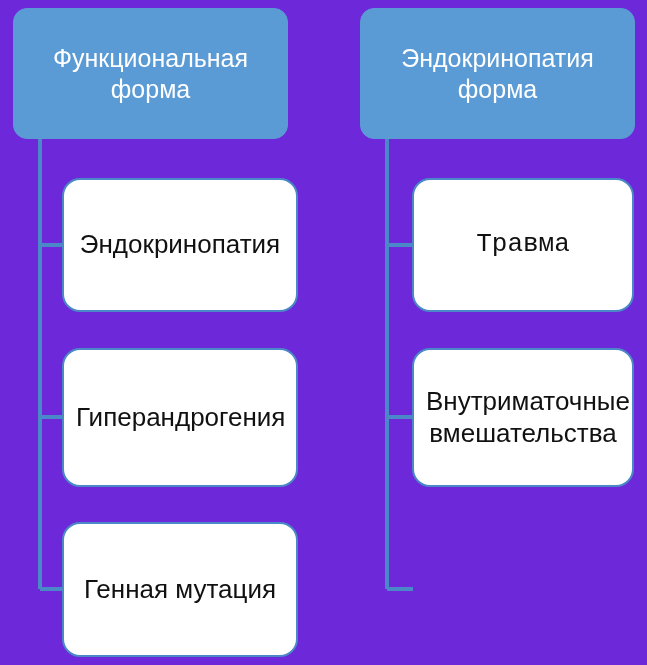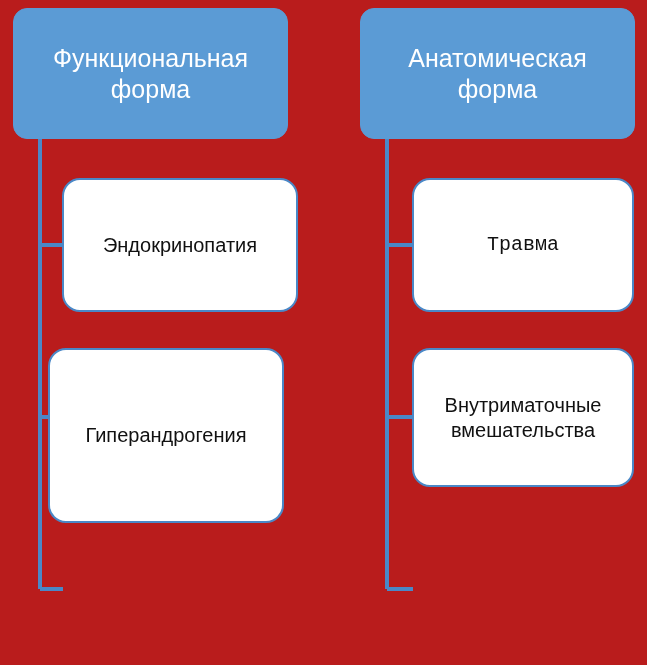--- a/index.html
+++ b/index.html
@@ -8,21 +8,21 @@
     padding: 0;
     background: #ffffff;
   }
   body {
     font-family: "Liberation Sans", sans-serif;
   }
   #diagram-canvas {
     position: relative;
     width: 647px;
     height: 665px;
-    background: #b91c1c;
+    background: #6d28d9;
     overflow: hidden;
   }
   .connector-layer {
     position: absolute;
     left: 0;
     top: 0;
     width: 647px;
     height: 665px;
     pointer-events: none;
   }
@@ -41,31 +41,31 @@
     border-radius: 14px;
     color: #ffffff;
     font-size: 25px;
     padding: 4px 10px;
   }
   .node-child {
     background: #ffffff;
     border: 2.5px solid #4A88C7;
     border-radius: 18px;
     color: #111111;
-    font-size: 20px;
+    font-size: 26px;
     padding: 10px 12px;
   }
   .node-label {
     display: block;
     width: 100%;
   }
   
   #root-functional      { left: 13px;  top: 8px;   width: 275px; height: 131px; }
   #child-endocrinopathy { left: 62px;  top: 178px; width: 236px; height: 134px; }
-  #child-hyperandrogenism { left: 48px; top: 348px; width: 236px; height: 175px; }
+  #child-hyperandrogenism { left: 62px; top: 348px; width: 236px; height: 139px; }
   #child-gene-mutation  { left: 62px;  top: 522px; width: 236px; height: 135px; }
   
   #root-anatomical      { left: 360px; top: 8px;   width: 275px; height: 131px; }
   #child-trauma         { left: 412px; top: 178px; width: 222px; height: 134px; font-family: Liberation Mono, monospace; }
   #child-intrauterine   { left: 412px; top: 348px; width: 222px; height: 139px; }
   #child-termination    { left: 412px; top: 522px; width: 222px; height: 135px; }
 </style>
 </head>
 <body>
 
@@ -93,23 +93,26 @@
   </div>
 
   <div class="node node-child" id="child-endocrinopathy">
     <span class="node-label">Эндокринопатия</span>
   </div>
 
   <div class="node node-child" id="child-hyperandrogenism">
     <span class="node-label">Гиперандрогения</span>
   </div>
 
+  <div class="node node-child" id="child-gene-mutation">
+    <span class="node-label">Генная мутация</span>
+  </div>
 
   <div class="node node-root" id="root-anatomical">
-    <span class="node-label">Анатомическая форма</span>
+    <span class="node-label">Эндокринопатия форма</span>
   </div>
 
   <div class="node node-child" id="child-trauma">
     <span class="node-label">Травма</span>
   </div>
 
   <div class="node node-child" id="child-intrauterine">
     <span class="node-label">Внутриматочные вмешательства</span>
   </div>
 

